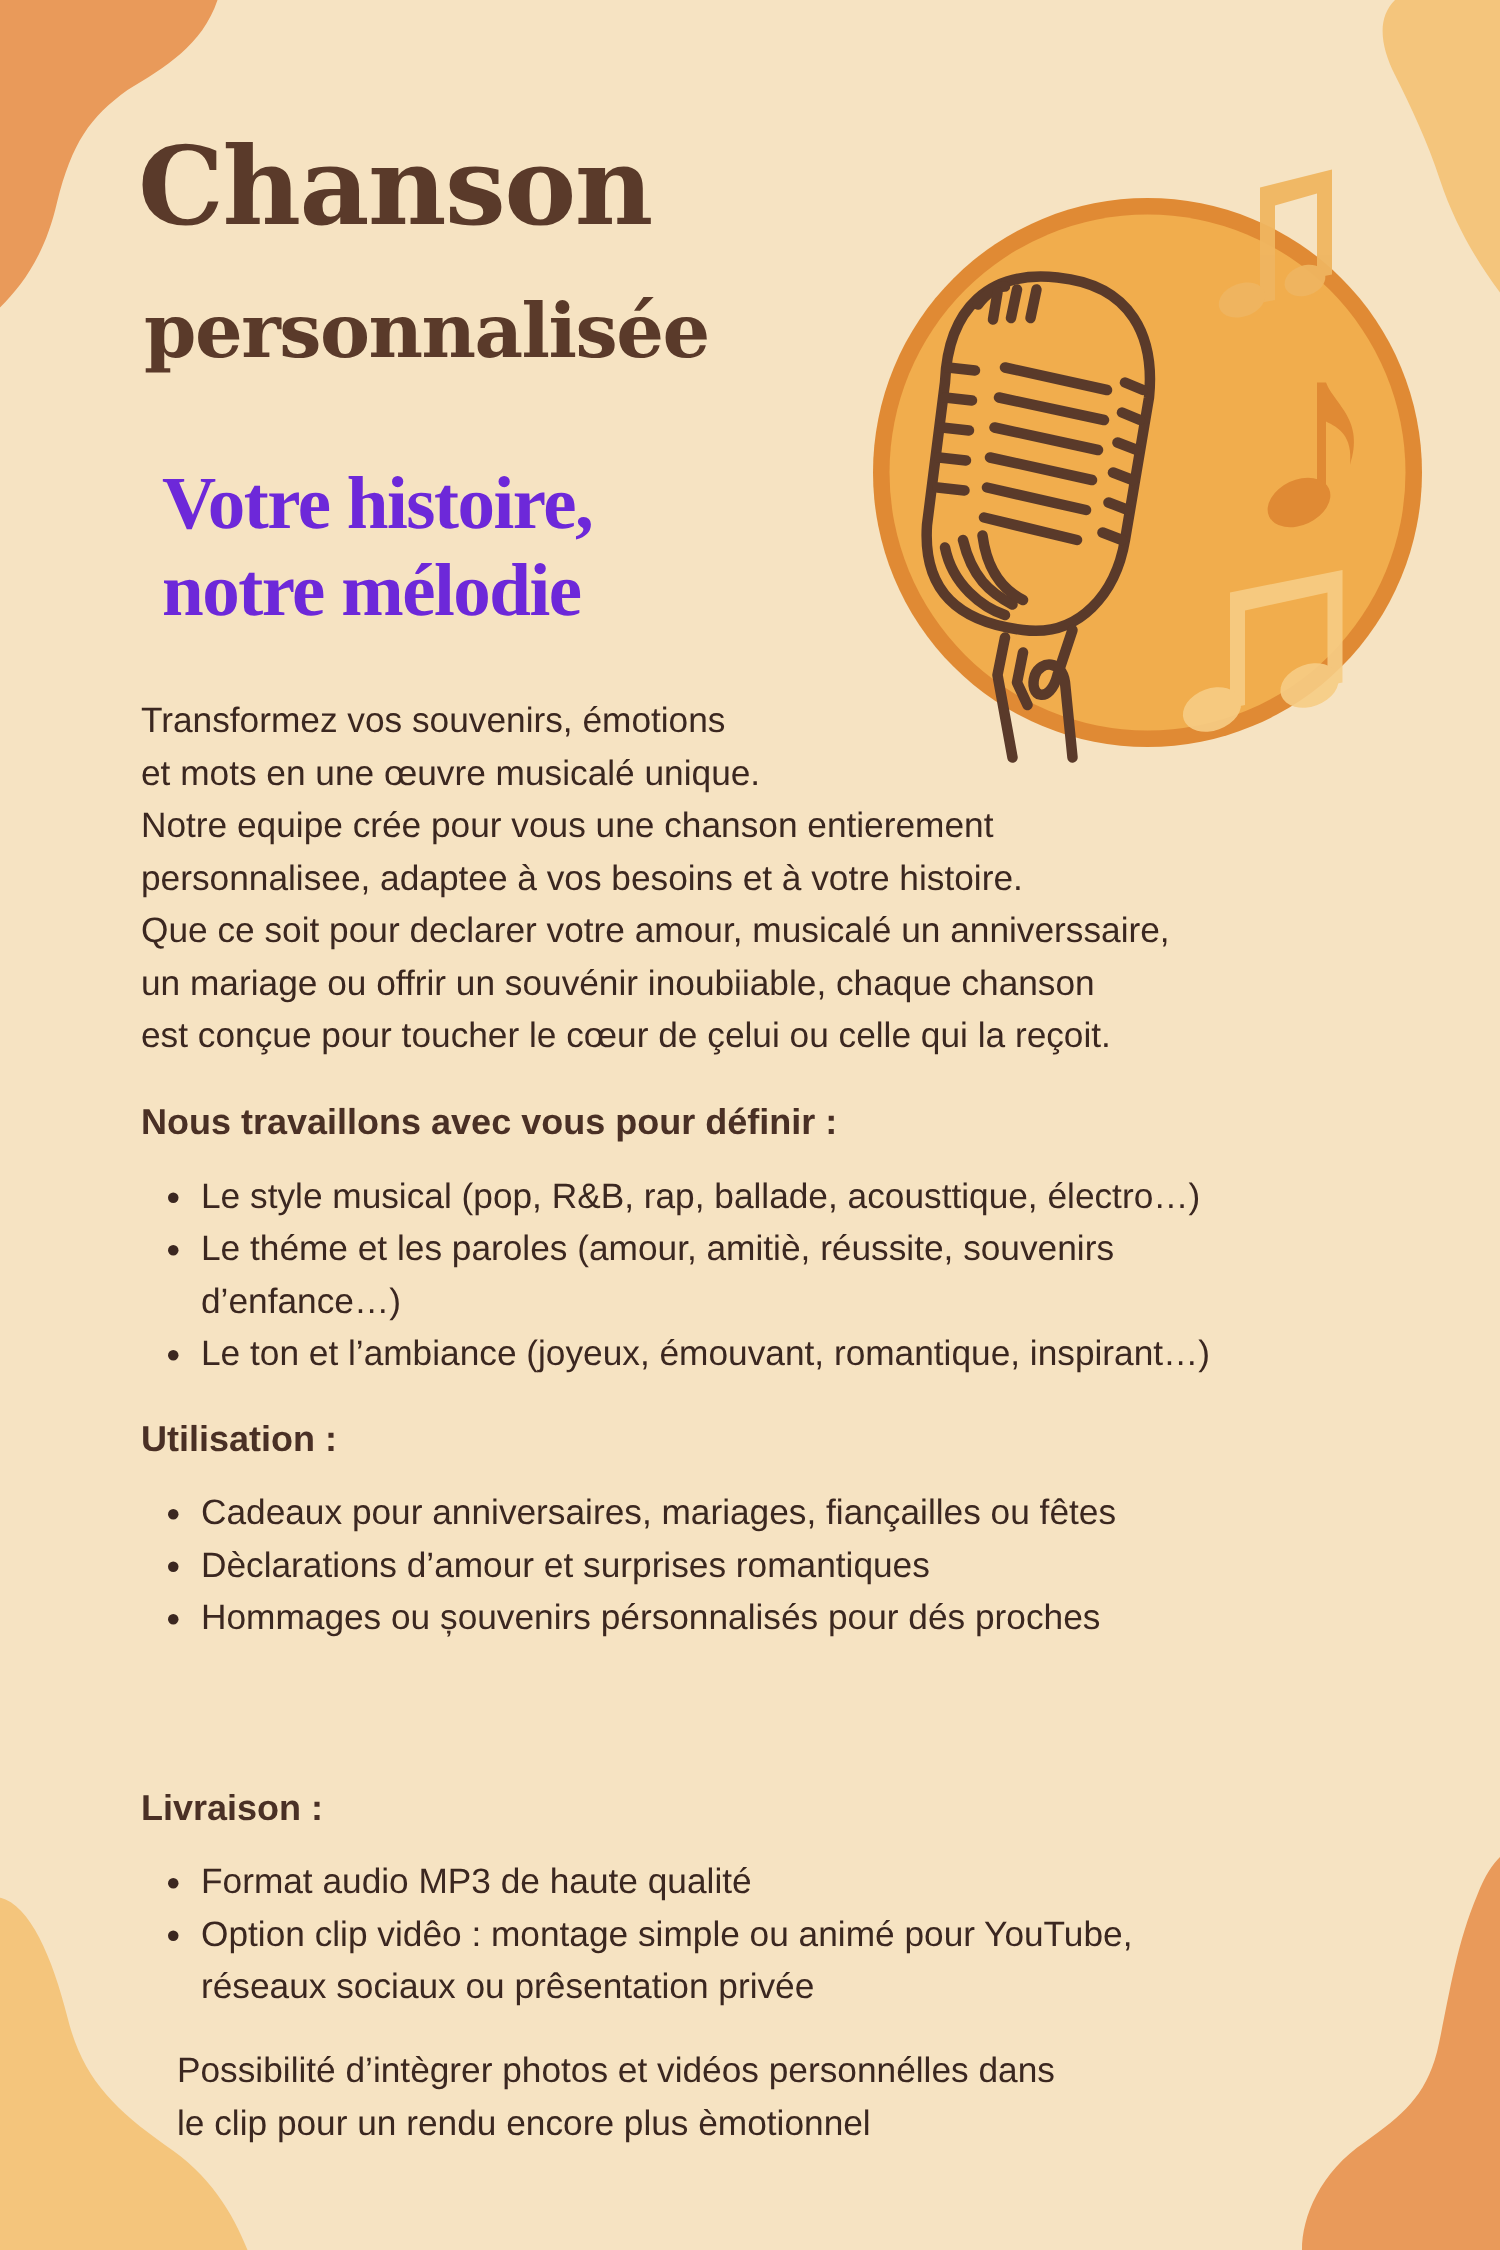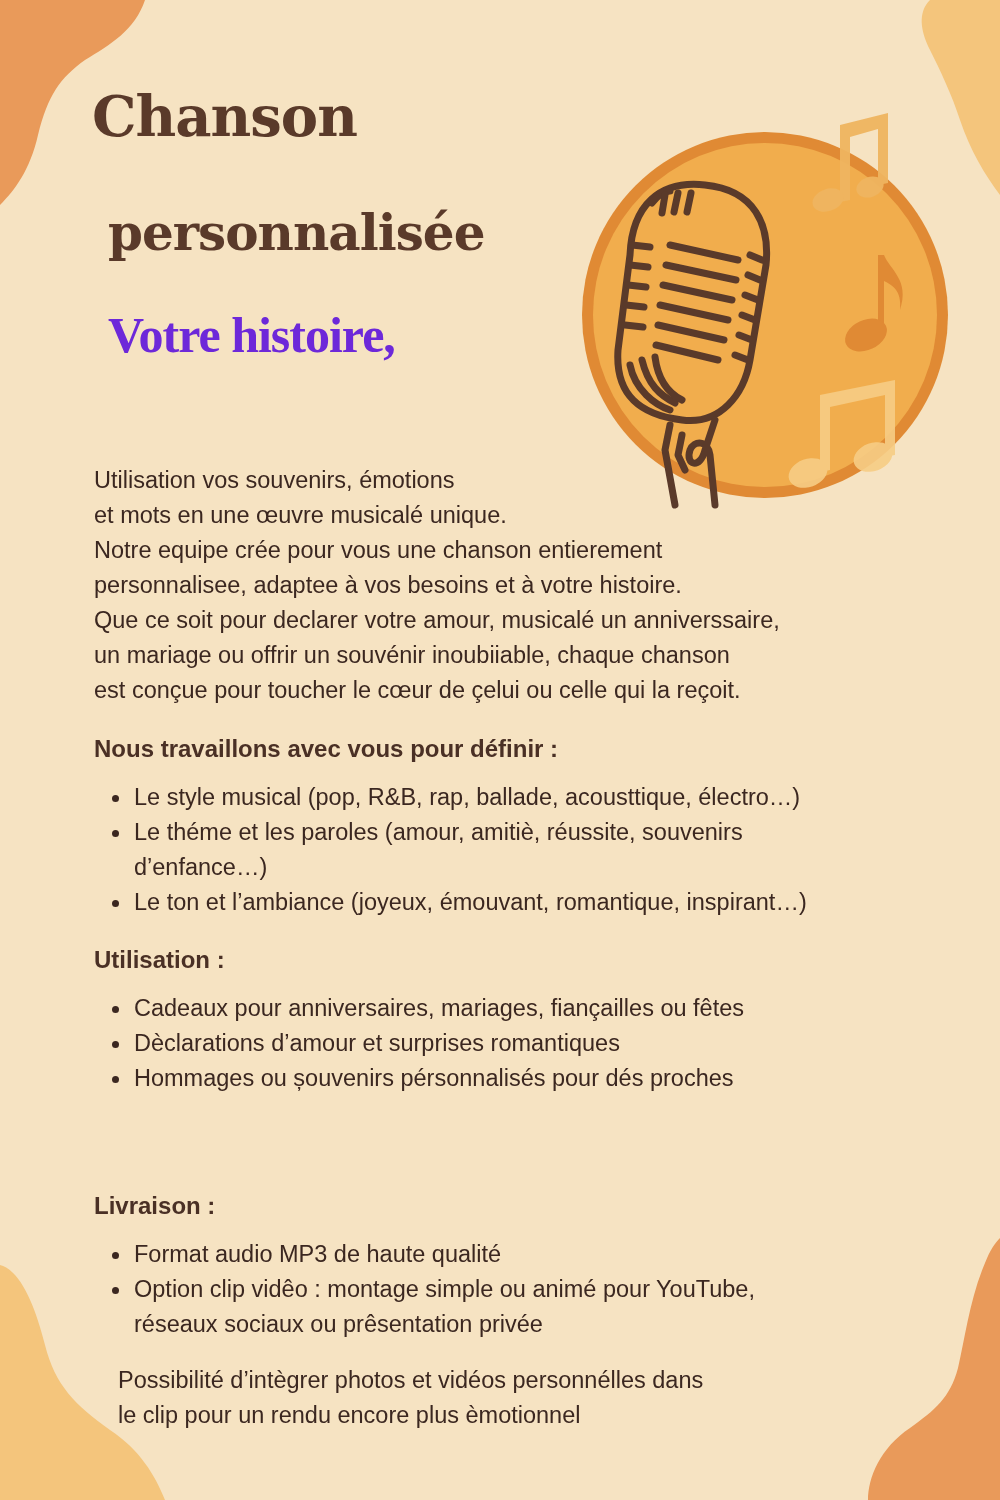--- a/index.html
+++ b/index.html
@@ -7,24 +7,24 @@
     width: 1000px; height: 1500px; position: relative; overflow: hidden;
     background: #f6e3c2;
     font-family: "Liberation Sans", "DejaVu Sans", sans-serif;
     color: #3d2a20;
   }
   .blob { position: absolute; }
   .title {
     position: absolute; left: 92px; top: 88px; margin: 0;
     font-family: "DejaVu Serif", "Liberation Serif", serif;
     font-weight: bold; color: #5a3a2a;
-    font-size: 56px; line-height: 1; letter-spacing: -1px;
+    font-size: 72px; line-height: 1; letter-spacing: -1px;
   }
   .subtitle {
-    position: absolute; left: 92px; top: 192px; margin: 16px;
+    position: absolute; left: 92px; top: 192px; margin: 4px;
     font-family: "DejaVu Serif", "Liberation Serif", serif;
     font-weight: bold; color: #5a3a2a;
     font-size: 50px; line-height: 1; letter-spacing: -1px;
   }
   .tagline {
     position: absolute; left: 92px; top: 290px; margin: 16px;
     font-family: Liberation Serif, serif;
     font-weight: bold; color: #6d28d9;
     font-size: 50px; line-height: 58px; letter-spacing: -1px;
   }
@@ -69,20 +69,21 @@
   <path d="M0 0 C20 5 35 40 45 80 C55 120 75 140 110 165 C140 185 155 210 165 235 L0 235 Z" fill="#f4c57c"></path>
 </svg>
 <svg class="blob" style="right:0;top:1238px" width="170" height="262" viewBox="0 0 170 262">
   <path d="M170 0 L170 262 L38 262 C38 240 50 210 80 190 C105 172 120 160 128 130 C135 100 140 60 155 25 C160 12 165 5 170 0 Z" fill="#e99a5a"></path>
 </svg>
 
 <h1 class="title">Chanson</h1>
 <div class="subtitle">personnalisée</div>
 <div class="tagline">
   <span>Votre histoire,</span>
+  <span>notre mélodie</span>
 </div>
 
 <svg class="emblem" viewBox="0 0 390 420">
   <g>
     <circle cx="195" cy="220" r="183" fill="#e08a34"></circle>
     <circle cx="195" cy="220" r="172" fill="#f1ad4d"></circle>
   </g>
 
   <g fill="#efb560" opacity="0.95">
     <path d="M270 30 L318 18 L318 88 L308 90 L308 34 L280 42 L280 105 L270 107 Z"></path>
@@ -127,21 +128,21 @@
     <path d="M60 270 C65 295 85 310 100 315"></path>
     <path d="M72 265 C78 290 90 300 105 308"></path>
     <path d="M85 262 C88 285 98 298 112 305"></path>
     <path d="M100 330 L95 355 L105 410"></path>
     <path d="M145 325 L135 355 C130 375 115 370 120 355 C124 345 138 345 140 360 L145 410"></path>
     <path d="M112 340 L108 360 L115 375"></path>
   </g>
 </svg>
 
 <div class="intro">
-  <span>Utilisation vos souvenirs, émotions</span>
+  <span>Transformez vos souvenirs, émotions</span>
   <span>et mots en une œuvre musicalé unique.</span>
   <span>Notre equipe crée pour vous une chanson entierement</span>
   <span>personnalisee, adaptee à vos besoins et à votre histoire.</span>
   <span>Que ce soit pour declarer votre amour, musicalé un anniverssaire,</span>
   <span>un mariage ou offrir un souvénir inoubiiable, chaque chanson</span>
   <span>est conçue pour toucher le cœur de çelui ou celle qui la reçoit.</span>
 </div>
 
 <div class="section" style="top:734px">
   <h2>Nous travaillons avec vous pour définir :</h2>

